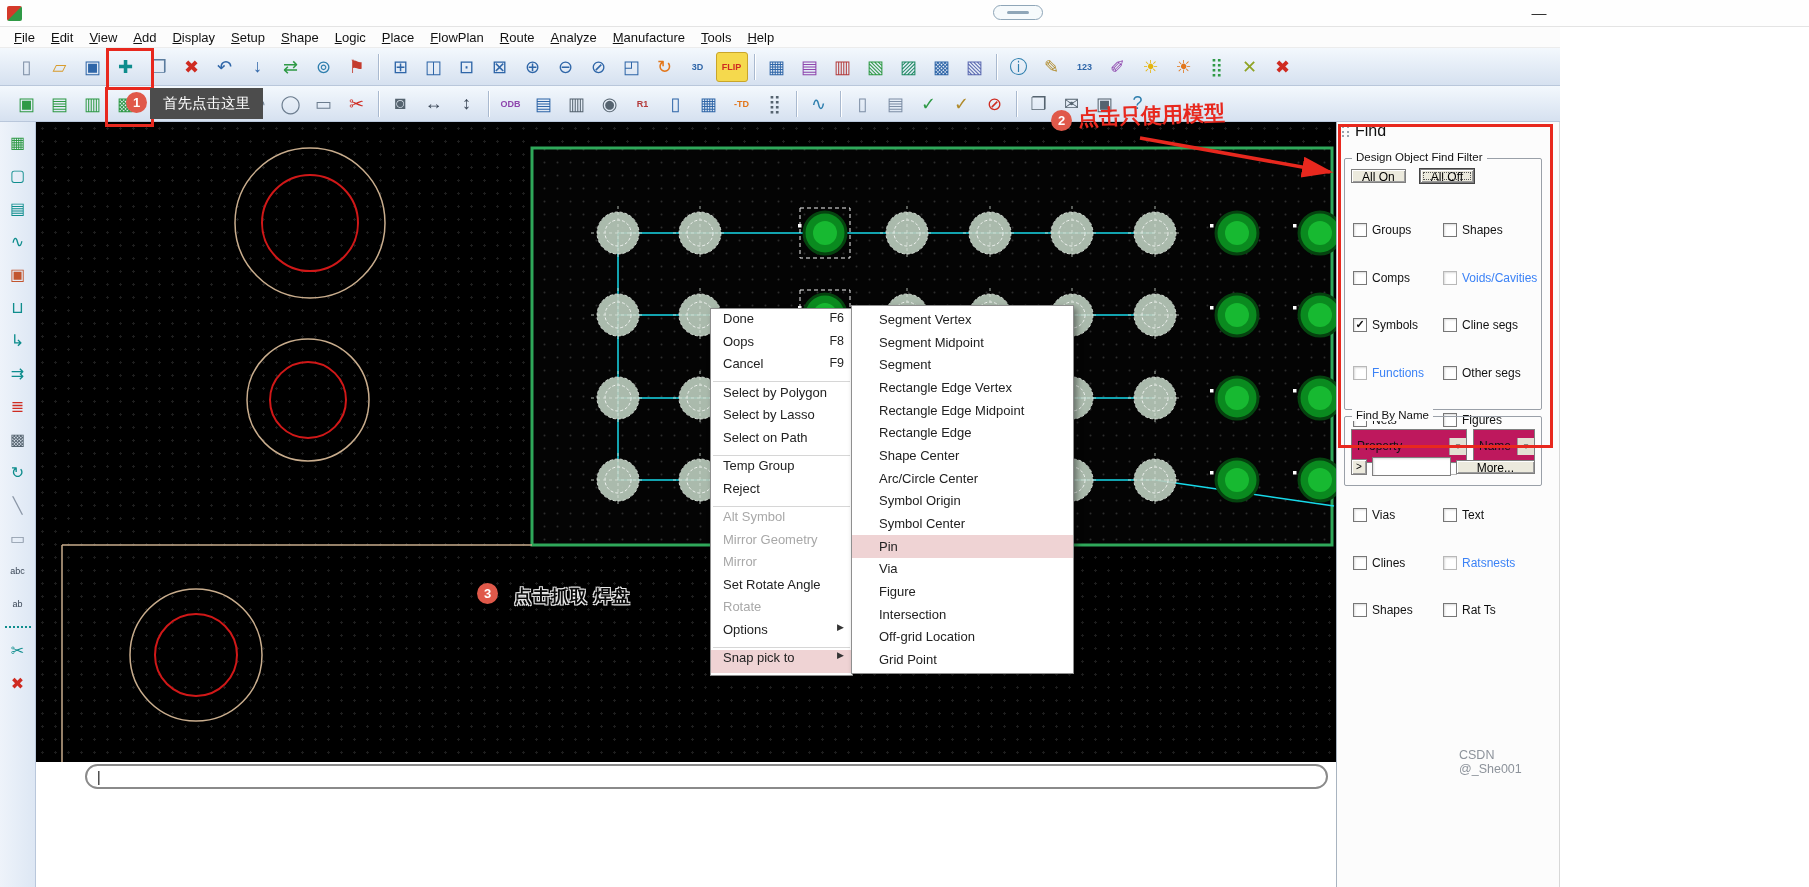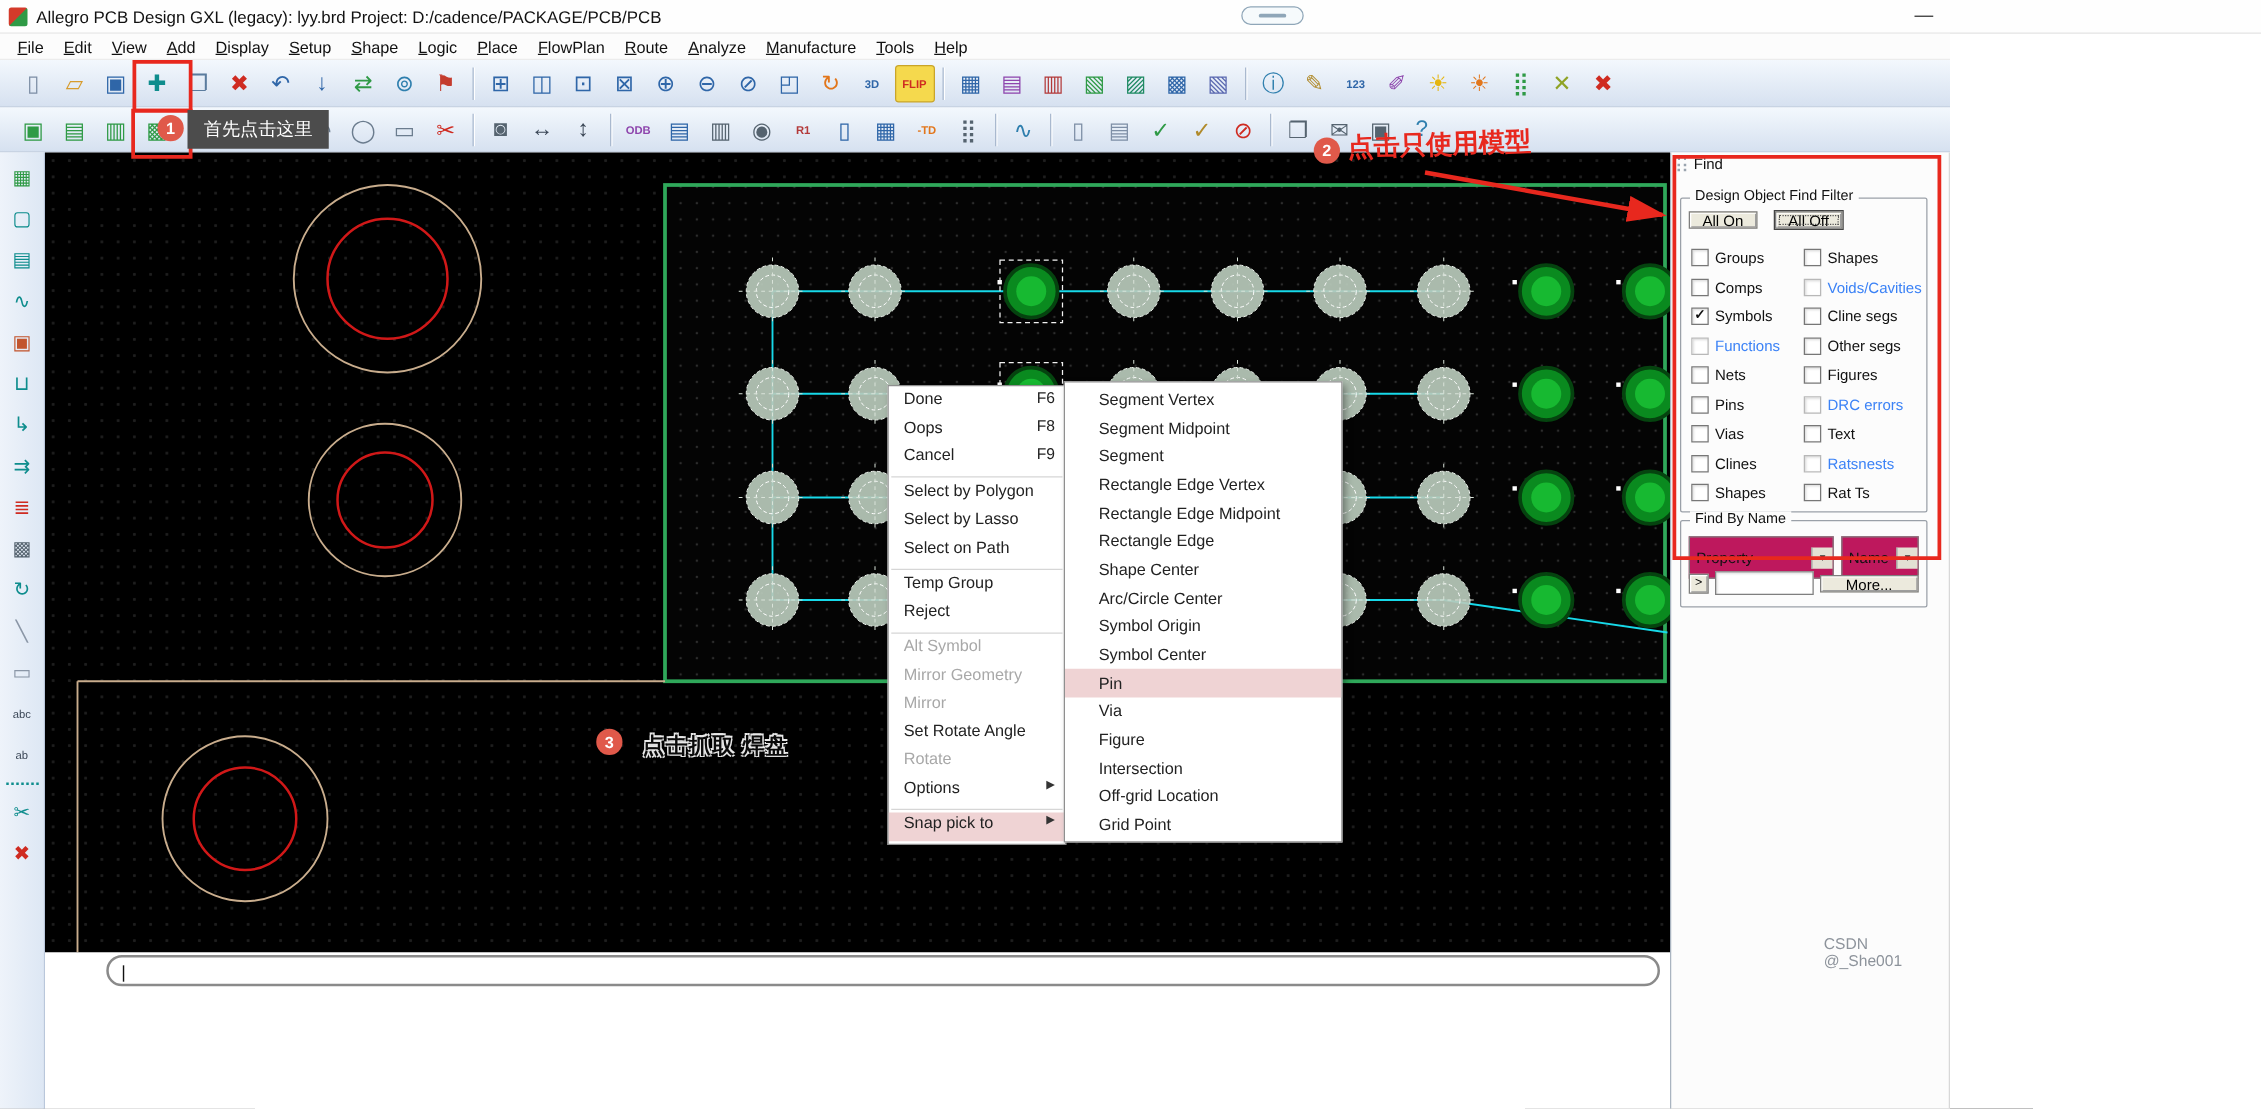--- a/index.html
+++ b/index.html
@@ -55,34 +55,34 @@
   
   .bottombar{position:absolute;left:36px;top:762px;width:1300px;height:125px;background:#fff;}
   .cmd{position:absolute;left:49px;top:2px;width:1243px;height:25px;border:2px solid #8a8a8a;
        border-radius:14px;display:flex;align-items:center;padding-left:10px;
        box-sizing:border-box;font-size:14px;background:#fff;}
 
   
   .findpanel{position:absolute;left:1336px;top:122px;width:224px;height:765px;background:#fcfcfc;
              border-left:1px solid #a9b4c0;border-right:1px solid #d8d8d8;
              box-sizing:border-box;font-size:12px;}
-  .fp-header{height:18px;display:flex;align-items:center;gap:6px;padding-left:5px;font-size:12px;}
+  .fp-header{height:18px;display:flex;align-items:center;gap:6px;padding-left:5px;font-size:16px;}
   .grip{width:3px;height:11px;border-left:2px dotted #9aa4ae;border-right:2px dotted #9aa4ae;}
   .groupbox{position:absolute;border:1px solid #9aa0a8;border-radius:2px;}
   .gb1{left:7px;top:36px;width:196px;height:250px;}
   .gb2{left:7px;top:294px;width:196px;height:68px;}
   .legend{position:absolute;top:-8px;left:7px;background:#fcfcfc;padding:0 4px;font-size:11.5px;}
   .fp-buttons{position:absolute;left:6px;top:10px;display:flex;gap:14px;}
   .winbtn{font-family:inherit;font-size:12px;background:#eceadd;border:1px solid #7f7f7f;
           box-shadow:inset 1px 1px 0 #fff,inset -1px -1px 0 #9d9d9d;padding:1px 10px;
           height:14px;line-height:13px;cursor:default;}
   .winbtn.focused{box-shadow:inset 1px 1px 0 #fff,inset -1px -1px 0 #9d9d9d,0 0 0 1px #444;
                   outline:1px dotted #555;outline-offset:-4px;}
   .cb-grid{position:absolute;left:8px;top:38px;display:grid;grid-template-columns:90px 96px;row-gap:5.5px;}
-  .cb{display:flex;align-items:center;gap:5px;height:18px;font-size:12px;}
+  .cb{display:flex;align-items:center;gap:5px;height:18px;font-size:12px;margin-top:24px;}
   .cb .box{width:12px;height:12px;background:#fff;border:1px solid #777;flex:none;
            box-shadow:inset 1px 1px 2px #00000026;font-size:11px;line-height:10px;
            text-align:center;font-weight:bold;}
   .cb.dis{color:#3b82f6;}
   .cb.dis .box{border-color:#b8b8b8;}
   .fbn-row1{position:absolute;left:6px;top:12px;right:6px;display:flex;gap:6px;}
   .combo{flex:1;height:34px;background:#be185d;border:1px solid #7f7f7f;display:flex;
          align-items:center;padding-left:5px;box-sizing:border-box;}
   .combo .dd{margin-left:auto;width:16px;height:17px;background:#e3e0d3;border-left:1px solid #9d9d9d;
              display:flex;align-items:center;justify-content:center;font-size:9px;color:#333;}
@@ -125,21 +125,20 @@
   .anno-black-text{position:absolute;left:514px;top:584px;color:#0a0a0a;font-size:17.5px;font-weight:bold;
                    z-index:40;letter-spacing:1px;white-space:nowrap;
                    text-shadow:-1px -1px 0 #e8e8e8,1px -1px 0 #e8e8e8,-1px 1px 0 #e8e8e8,1px 1px 0 #e8e8e8;}
   .arrow-svg{position:absolute;left:1040px;top:100px;width:310px;height:100px;z-index:70;pointer-events:none;}
 </style>
 </head>
 <body>
 
 <div class="titlebar">
   <span class="app-icon"></span>
-  <span>Allegro PCB Design GXL (legacy): lyy.brd  Project: D:/cadence/PACKAGE/PCB/PCB</span>
 </div>
 <div class="capture-pill">
     <span></span>
   </div>
 <div class="minimize-btn">—</div>
 
 <div class="menubar" id="menubar">
     <div class="mi">File</div>
     <div class="mi">Edit</div>
     <div class="mi">View</div>

